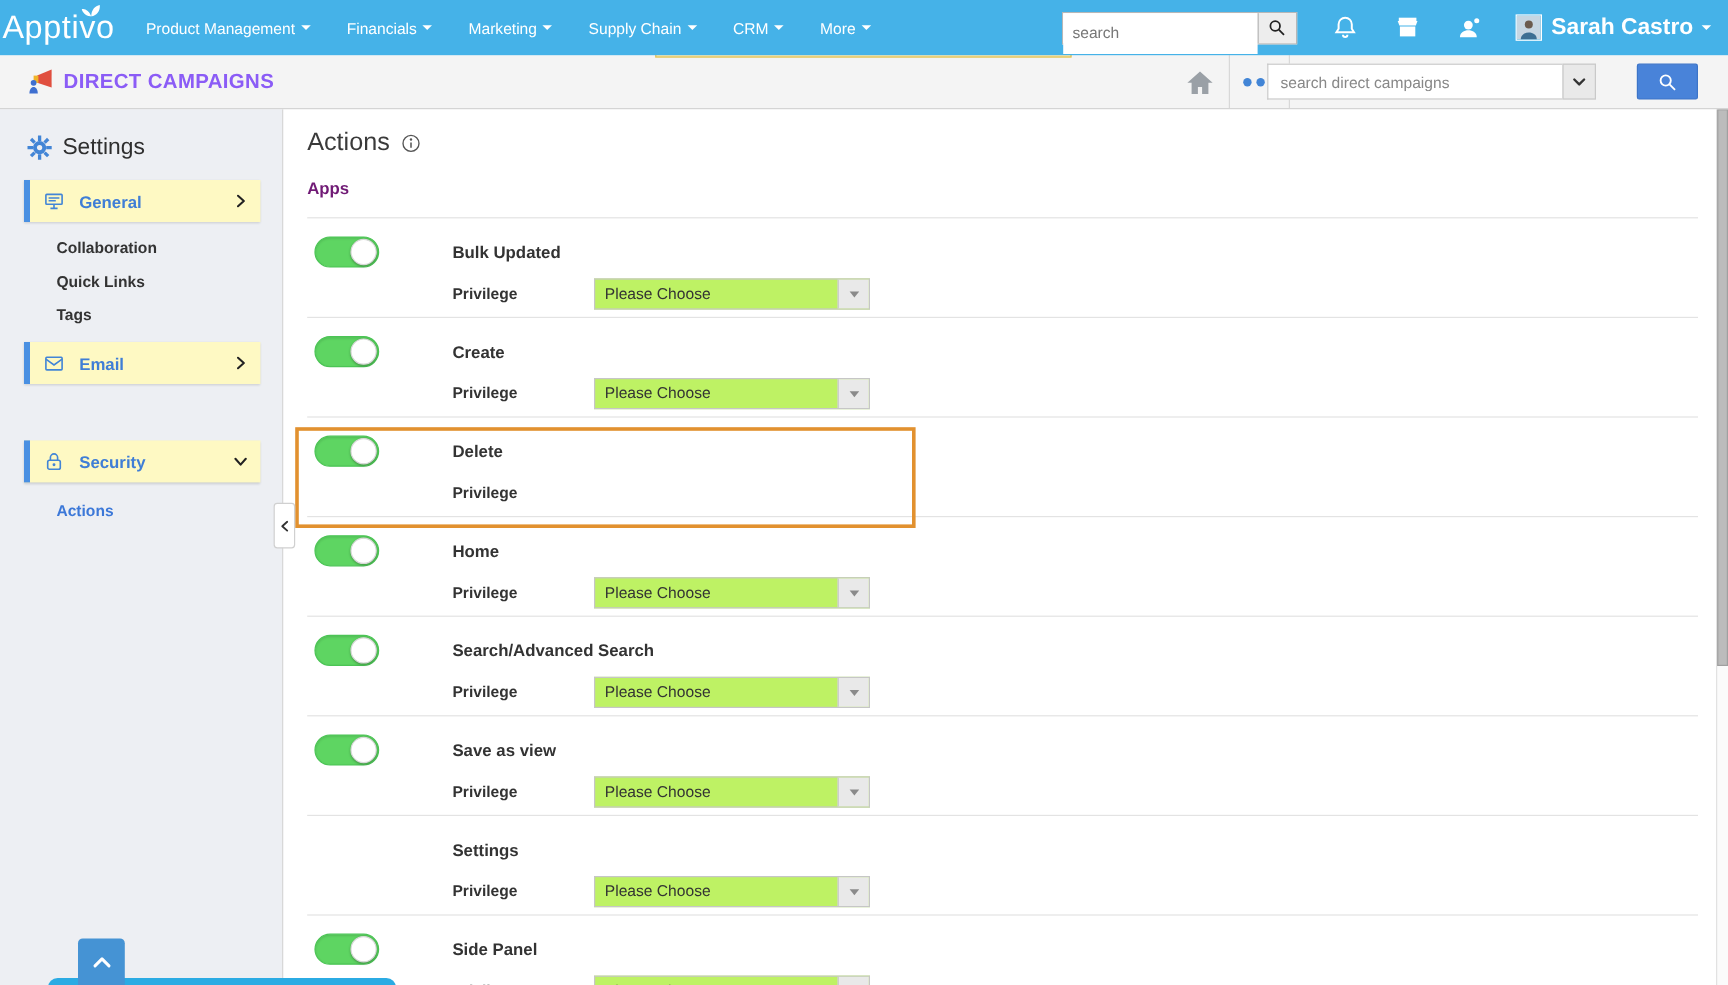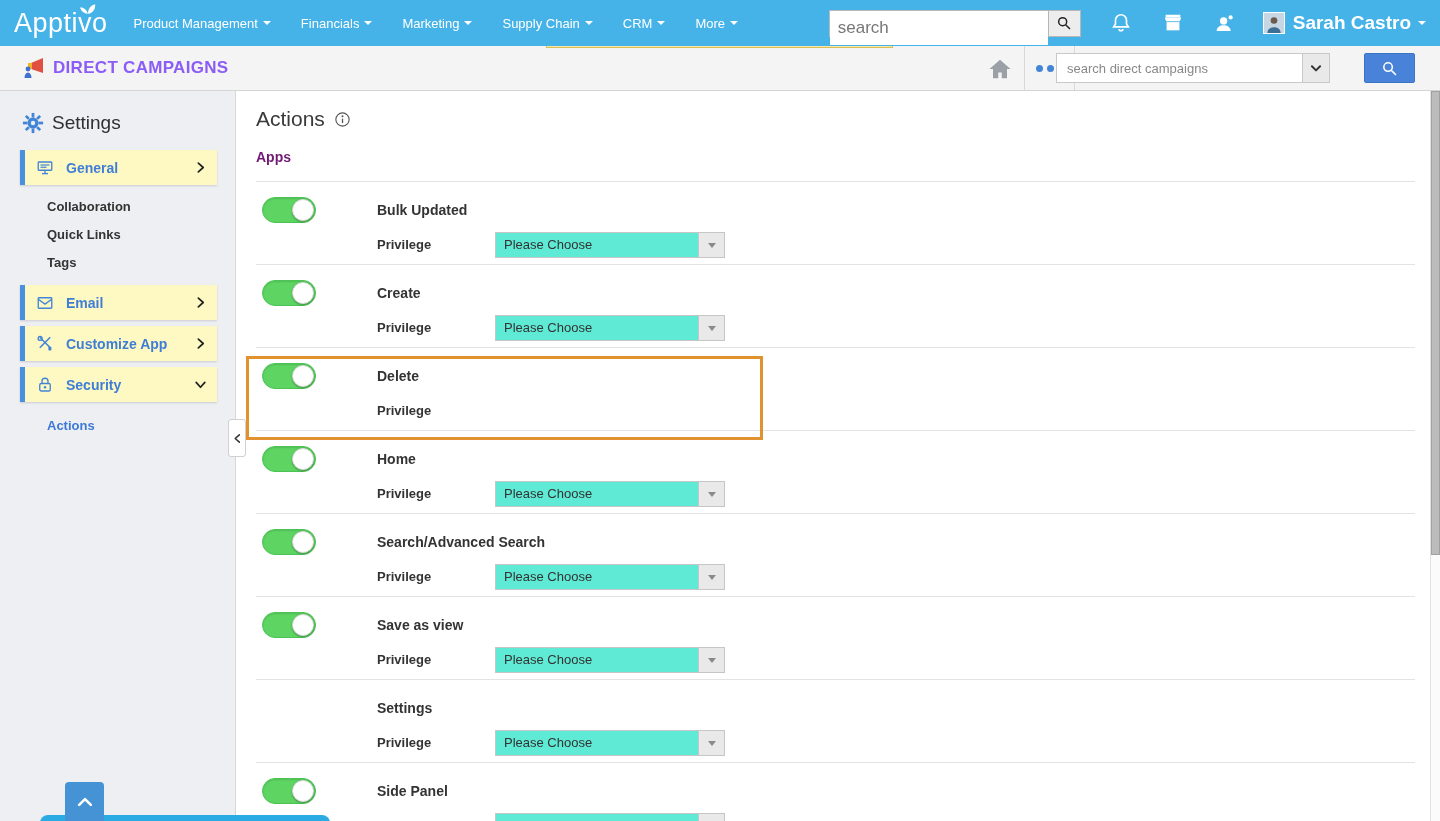--- a/index.html
+++ b/index.html
@@ -2,32 +2,32 @@
 <html><head>
 <meta charset="utf-8">
 <style>
   * { margin:0; padding:0; box-sizing:border-box; }
   html,body { width:1440px; height:821px; overflow:hidden; background:#fff;
     font-family:"Liberation Sans", sans-serif; }
 
   
   .topbar { position:absolute; left:0; top:0; width:1440px; height:46px;
     background:#45b2e8; display:flex; align-items:center; z-index:10; }
-  .logo { position:relative; margin-left:14px; color:#fff; font-size:27px;
+  .logo { position:relative; margin-left:2px; color:#fff; font-size:27px;
     font-weight:500; letter-spacing:.5px; }
   .logo .leaf { position:absolute; top:-4px; right:12px; width:16px; height:10px; }
   .nav { display:flex; margin-left:26px; gap:30px; }
   .nav-item { color:#fff; font-size:13px; display:flex; align-items:center; gap:5px;
     cursor:pointer; white-space:nowrap; }
   .caret { width:0; height:0; border-left:4px solid transparent;
     border-right:4px solid transparent; border-top:4px solid #fff; display:inline-block; }
   .top-right { position:absolute; right:14px; top:0; height:46px; display:flex;
     align-items:center; gap:0; }
   .tsearch { display:flex; height:27px; border:1px solid #b7b7b7; background:#fff; }
-  .tsearch input { width:218px; border:0; outline:none; padding:17px 8px; font-size:17px;
+  .tsearch input { width:162px; border:0; outline:none; padding:17px 8px; font-size:13px;
     color:#333; font-family:"Liberation Sans", sans-serif; }
   .tsearch input::placeholder { color:#777; }
   .tsearch .btn { width:32px; background:#ededed; border-left:1px solid #b7b7b7;
     display:flex; align-items:center; justify-content:center; cursor:pointer; }
   .ticon { width:24px; height:24px; margin-left:28px; display:flex; align-items:center;
     justify-content:center; cursor:pointer; }
   .avatar { width:22px; height:22px; border:1px solid #fff; margin-left:26px; }
   .uname { color:#fff; font-size:19px; font-weight:700; margin-left:8px; }
   .top-right .caret { margin-left:7px; }
 
@@ -90,21 +90,21 @@
     border-radius:13px; background:#5ed562; border:1px solid #4bc455;
     box-shadow:inset 0 1px 2px rgba(0,0,0,.12); cursor:pointer; }
   .tgl .knob { position:absolute; right:1px; top:1px; width:22px; height:22px;
     border-radius:50%; background:#fff; border:1px solid #d8d8d8;
     box-shadow:0 1px 2px rgba(0,0,0,.3); }
   .alabel { position:absolute; left:121px; top:15px; line-height:26px; font-size:14px;
     font-weight:700; color:#333; }
   .plabel { position:absolute; left:121px; top:50px; line-height:26px; font-size:13px;
     font-weight:700; color:#333; }
   .dd { position:absolute; left:239px; top:50px; height:26px; display:flex;
-    border:1px solid #c6c6c6; background:#5eead4; cursor:pointer; }
+    border:1px solid #c6c6c6; background:#bef264; cursor:pointer; }
   .dd .txt { width:202px; padding:0 8px; font-size:13px; line-height:24px; color:#333;
     overflow:hidden; white-space:nowrap; }
   .dd .arrow { width:26px; background:#e9e9e9; border-left:1px solid #c6c6c6;
     display:flex; align-items:center; justify-content:center; }
   .dd .tri { width:0; height:0; border-left:4px solid transparent;
     border-right:4px solid transparent; border-top:5px solid #8a8a8a; }
   .hbox { position:absolute; left:-10px; top:8px; width:517px; height:84px;
     border:3px solid #e2912f; z-index:2; pointer-events:none; }
 
   
@@ -278,32 +278,20 @@
     <svg class="sic" viewBox="0 0 24 24">
       <rect x="3" y="5" width="18" height="14" rx="1" fill="none" stroke="#4285d6" stroke-width="1.8"></rect>
       <path d="M3 7l9 6.5L21 7" fill="none" stroke="#4285d6" stroke-width="1.8"></path>
     </svg>
     <span class="slb">Email</span>
     <svg class="sch" viewBox="0 0 24 24">
       <path d="M8 4l9 8-9 8" fill="none" stroke="#222" stroke-width="3.2" stroke-linecap="round" stroke-linejoin="round"></path>
     </svg>
   </div>
 
-  <div class="scard" style="top:235px">
-    <svg class="sic" viewBox="0 0 24 24">
-      <path d="M5 3l14 14" stroke="#4285d6" stroke-width="2.2" fill="none"></path>
-      <path d="M19 3L5 17" stroke="#4285d6" stroke-width="2.2" fill="none"></path>
-      <circle cx="5.5" cy="4.5" r="2.6" fill="none" stroke="#4285d6" stroke-width="1.8"></circle>
-      <rect x="16.5" y="15.5" width="4" height="5" rx="1" fill="#4285d6"></rect>
-    </svg>
-    <span class="slb">Customize App</span>
-    <svg class="sch" viewBox="0 0 24 24">
-      <path d="M8 4l9 8-9 8" fill="none" stroke="#222" stroke-width="3.2" stroke-linecap="round" stroke-linejoin="round"></path>
-    </svg>
-  </div>
 
   <div class="scard" style="top:276px">
     <svg class="sic" viewBox="0 0 24 24">
       <rect x="5" y="10" width="14" height="10" rx="2" fill="none" stroke="#4285d6" stroke-width="1.8"></rect>
       <path d="M8 10V7a4 4 0 0 1 8 0v3" fill="none" stroke="#4285d6" stroke-width="1.8"></path>
       <circle cx="12" cy="15" r="1.6" fill="#4285d6"></circle>
     </svg>
     <span class="slb">Security</span>
     <svg class="sch" viewBox="0 0 24 24">
       <path d="M4 8l8 9 8-9" fill="none" stroke="#222" stroke-width="3.2" stroke-linecap="round" stroke-linejoin="round"></path>

